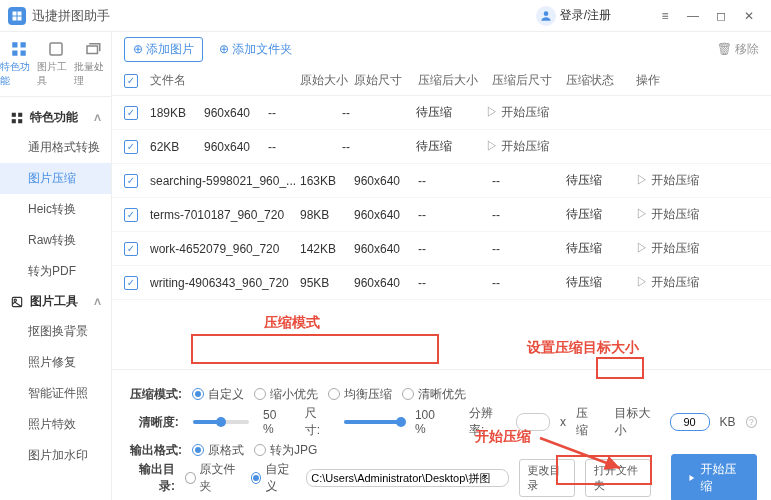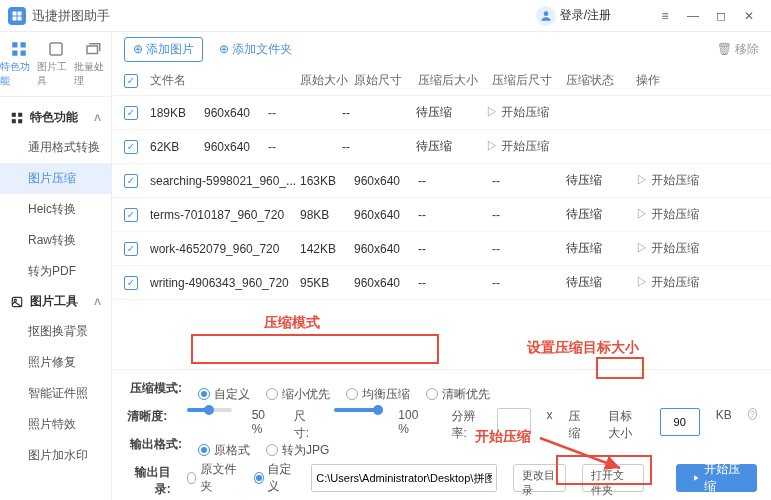--- a/index.html
+++ b/index.html
@@ -38,30 +38,30 @@
 .c-s2{width:64px}
 .c-s3{width:74px}
 .c-s4{width:74px}
 .c-s5{width:70px}
 .c-op{flex:1}
 .chk{width:14px;height:14px;border:1px solid #4a90e2;border-radius:2px;display:flex;align-items:center;justify-content:center;cursor:pointer}
 .chk.on::after{content:"✓";color:#4a90e2;font-size:10px;line-height:1}
 .op{color:#555;cursor:pointer}
 .op::before{content:"▷ ";color:#888}
 .settings{border-top:1px solid #eee;padding:10px 14px 8px;position:relative}
-.srow{display:flex;height:28px;gap:16px;font-size:12px;color:#555}
+.srow{display:flex;align-items:center;height:28px;gap:10px;font-size:12px;color:#555}
 .srow .lab{width:56px;text-align:right;font-weight:bold;color:#444}
 .radio{display:flex;align-items:center;gap:4px;cursor:pointer}
 .radio .r{width:12px;height:12px;border:1px solid #aaa;border-radius:50%;display:flex;align-items:center;justify-content:center}
 .radio.on .r{border-color:#4a90e2}
 .radio.on .r::after{content:"";width:6px;height:6px;background:#4a90e2;border-radius:50%}
 .slider{width:60px;height:4px;background:#ddd;border-radius:2px;position:relative;margin:0 4px}
 .slider .fill{height:100%;background:#4a90e2;border-radius:2px}
 .slider .th{width:10px;height:10px;background:#4a90e2;border-radius:50%;position:absolute;top:-3px;transform:translateX(-50%)}
-.inp{border:1px solid #ccc;padding:2px 4px;border-radius:2px;width:50px;font-size:11px}
+.inp{border:1px solid #ccc;padding:2px 4px;border-radius:8px;width:50px;font-size:11px}
 .inp.big{width:230px}
 .inp.sm{width:40px;text-align:center;border-color:#4a90e2}
 .btn{border:1px solid #ccc;padding:3px 8px;border-radius:3px;cursor:pointer;font-size:11px;background:#fff}
 .btn.primary{background:#4a90e2;color:#fff;border-color:#4a90e2;padding:6px 14px;display:flex;align-items:center;gap:4px;font-size:12px}
 .q{width:12px;height:12px;border:1px solid #bbb;border-radius:50%;display:inline-flex;align-items:center;justify-content:center;font-size:9px;color:#bbb}
 .annot{position:absolute;border:2px solid #e74c3c;pointer-events:none}
 .annot-t{position:absolute;color:#e74c3c;font-size:14px;pointer-events:none;font-weight:bold}
 .arrow{position:absolute;pointer-events:none}
 </style>
 </head>

